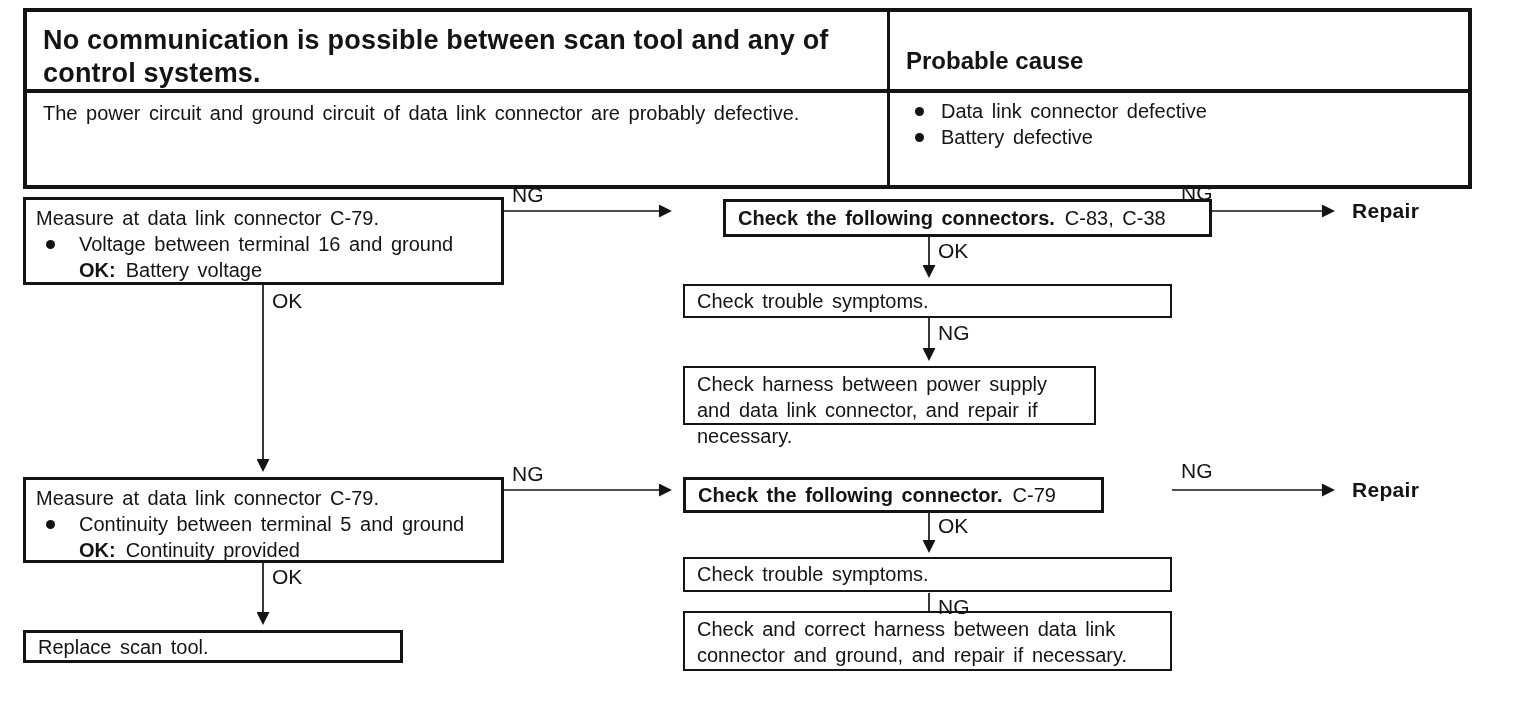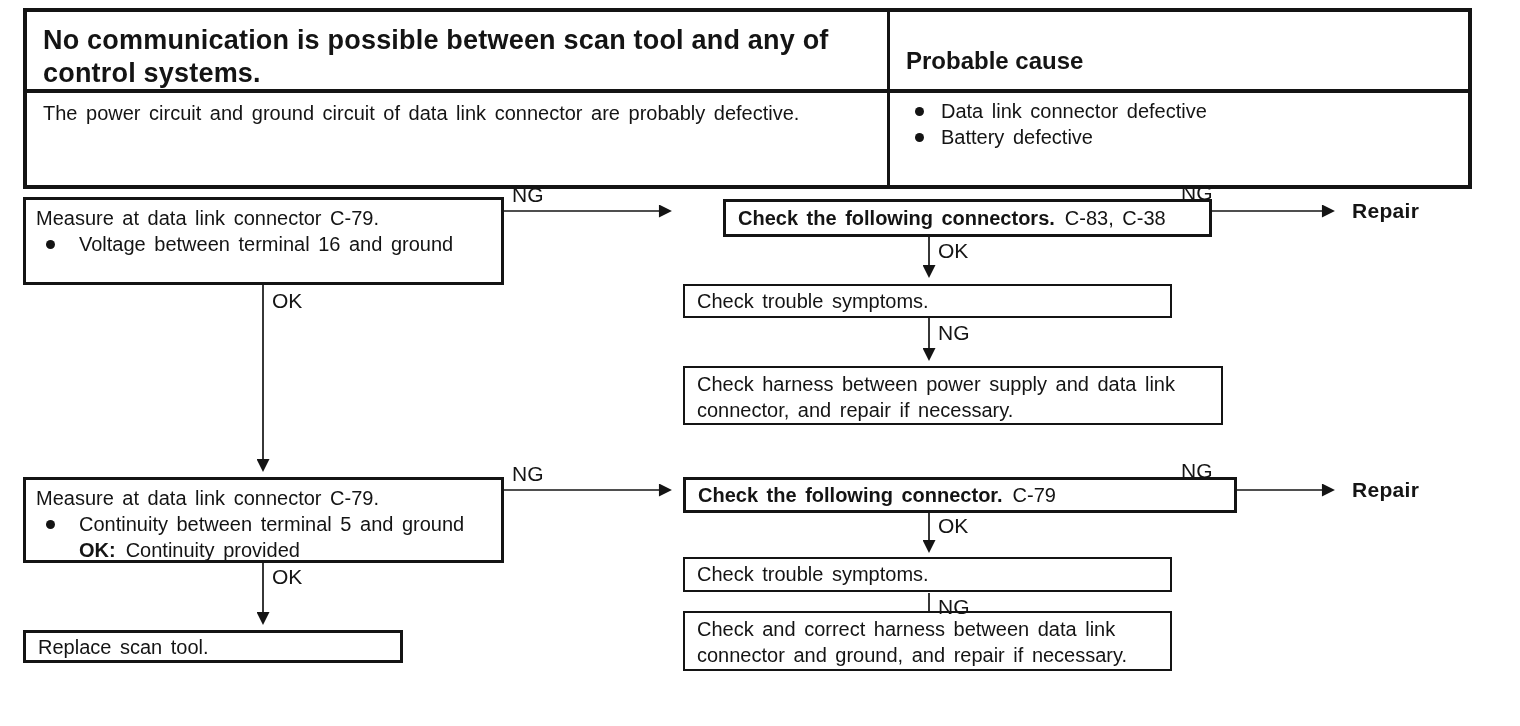--- a/index.html
+++ b/index.html
@@ -103,20 +103,23 @@
     <line x1="929" y1="593" x2="929" y2="636" stroke="#141414" stroke-width="1.7" marker-end="url(#arrow)"></line>
     <line x1="263" y1="563" x2="263" y2="623" stroke="#141414" stroke-width="1.7" marker-end="url(#arrow)"></line>
   </svg>
 
   <div class="box left-box" style="left:23px; top:197px; width:481px; height:88px;">
     <div>Measure at data link connector C-79.</div>
     <div class="bullet-line">
       <span class="bullet"></span>
       <span>Voltage between terminal 16 and ground</span>
     </div>
+    <div class="ok-line">
+      <b>OK:</b><span>Battery voltage</span>
+    </div>
   </div>
 
   <div class="box left-box" style="left:23px; top:477px; width:481px; height:86px;">
     <div>Measure at data link connector C-79.</div>
     <div class="bullet-line">
       <span class="bullet"></span>
       <span>Continuity between terminal 5 and ground</span>
     </div>
     <div class="ok-line">
       <b>OK:</b><span>Continuity provided</span>
@@ -129,25 +132,25 @@
 
   <div class="box rbox heavy" style="left:683px; top:199px; width:489px; height:38px;margin-left:40px;">
     <b>Check the following connectors.</b>
       <span>C-83, C-38</span>
   </div>
 
   <div class="box rbox" style="left:683px; top:284px; width:489px; height:34px;">
     <span>Check trouble symptoms.</span>
   </div>
 
-  <div class="box rbox-multiline" style="left:683px; top:366px; width:540px; height:59px;">
+  <div class="box rbox-multiline" style="left:683px; top:366px; width:413px; height:59px;">
     <span>Check harness between power supply and data link connector, and repair if necessary.</span>
   </div>
 
-  <div class="box rbox heavy" style="left:683px; top:477px; width:554px; height:36px;">
+  <div class="box rbox heavy" style="left:683px; top:477px; width:421px; height:36px;">
     <b>Check the following connector.</b>
       <span>C-79</span>
   </div>
 
   <div class="box rbox" style="left:683px; top:557px; width:489px; height:35px;">
     <span>Check trouble symptoms.</span>
   </div>
 
   <div class="box rbox-multiline" style="left:683px; top:611px; width:489px; height:60px;">
     <span>Check and correct harness between data link connector and ground, and repair if necessary.</span>

